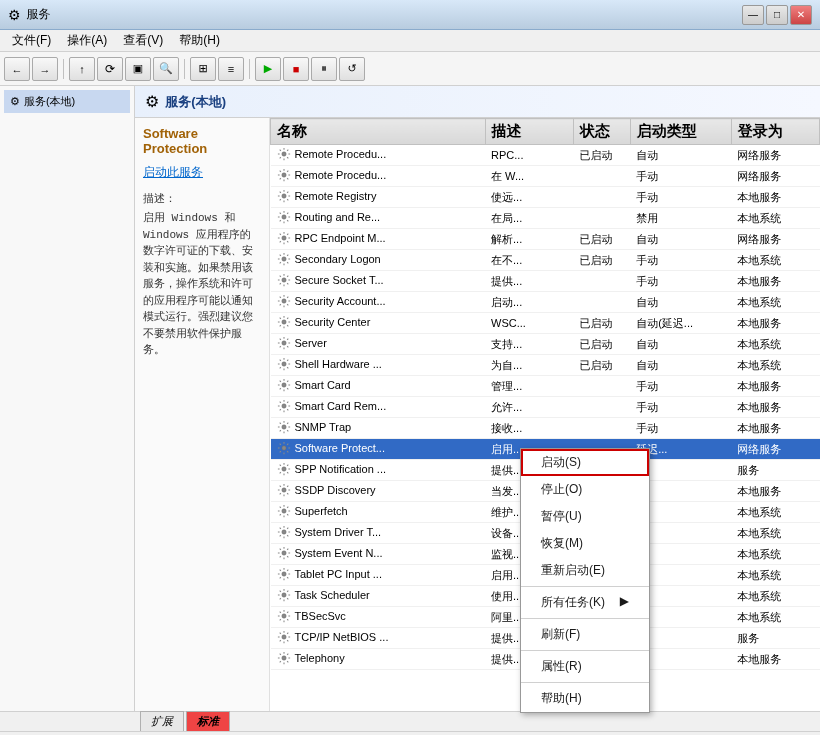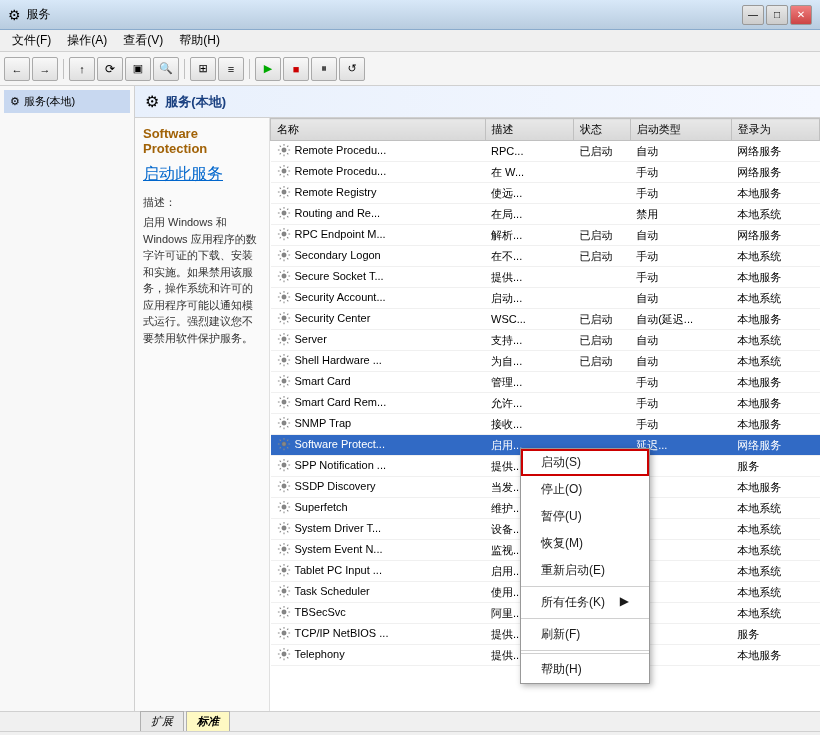--- a/index.html
+++ b/index.html
@@ -146,52 +146,53 @@
     .service-name-big {
       font-size: 13px;
       font-weight: bold;
       color: #a16207;
       margin-bottom: 8px;
     }
     .start-link {
       color: #0066cc;
       text-decoration: underline;
       cursor: pointer;
-      font-size: 16px;
+      font-size: 12px;
     }
     .desc-title {
       font-size: 11px;
       font-weight: normal;
       color: #333;
       margin-top: 10px;
       margin-bottom: 4px;
     }
     .desc-text {
       font-size: 11px;
       color: #333;
       line-height: 1.5;
+      font-family: Liberation Mono, monospace;
     }
 
     
     .table-area {
       flex: 1;
       overflow-y: auto;
       overflow-x: hidden;
     }
     .services-table {
       width: 100%;
       border-collapse: collapse;
     }
     .services-table th {
       background: linear-gradient(to bottom, #e8e8e8, #d8d8d8);
       border: 1px solid #c0c0c0;
       padding: 3px 6px;
       text-align: left;
-      font-size: 11px;
-      font-weight: normal;
+      font-size: 15px;
+      font-weight: bold;
       cursor: pointer;
       white-space: nowrap;
     }
     .services-table td {
       padding: 2px 6px;
       font-size: 11px;
       border-bottom: 1px solid #f0f0f0;
       white-space: nowrap;
       overflow: hidden;
       text-overflow: ellipsis;
@@ -264,21 +265,21 @@
     .tab {
       padding: 2px 10px;
       border: 1px solid #b0b0b0;
       border-bottom: none;
       background: #e8e8e8;
       font-size: 11px;
       cursor: pointer;
       margin-right: 2px;
     }
     .tab.active {
-      background: #fef9c3;
+      background: #ef4444;
       font-weight: bold;
     }
 
     
     .table-area::-webkit-scrollbar { width: 14px; }
     .table-area::-webkit-scrollbar-track { background: #f0f0f0; border-left: 1px solid #d0d0d0; }
     .table-area::-webkit-scrollbar-thumb { background: #c0c0c0; border: 1px solid #999; }
     .table-area::-webkit-scrollbar-button { background: #d0d0d0; height: 14px; border: 1px solid #999; }
   </style>
 </head>
@@ -629,15 +630,16 @@
 <div class="context-menu-item highlighted">启动(S)</div>
     <div class="context-menu-item">停止(O)</div>
     <div class="context-menu-item">暂停(U)</div>
     <div class="context-menu-item">恢复(M)</div>
     <div class="context-menu-item">重新启动(E)</div>
     <div class="context-menu-separator"></div>
     <div class="context-menu-item">所有任务(K)<span class="context-menu-arrow">▶</span></div>
     <div class="context-menu-separator"></div>
     <div class="context-menu-item">刷新(F)</div>
     <div class="context-menu-separator"></div>
+    <div class="context-menu-item">属性(R)</div>
     <div class="context-menu-separator"></div>
     <div class="context-menu-item">帮助(H)</div>
   </div>
 
 </body></html>

